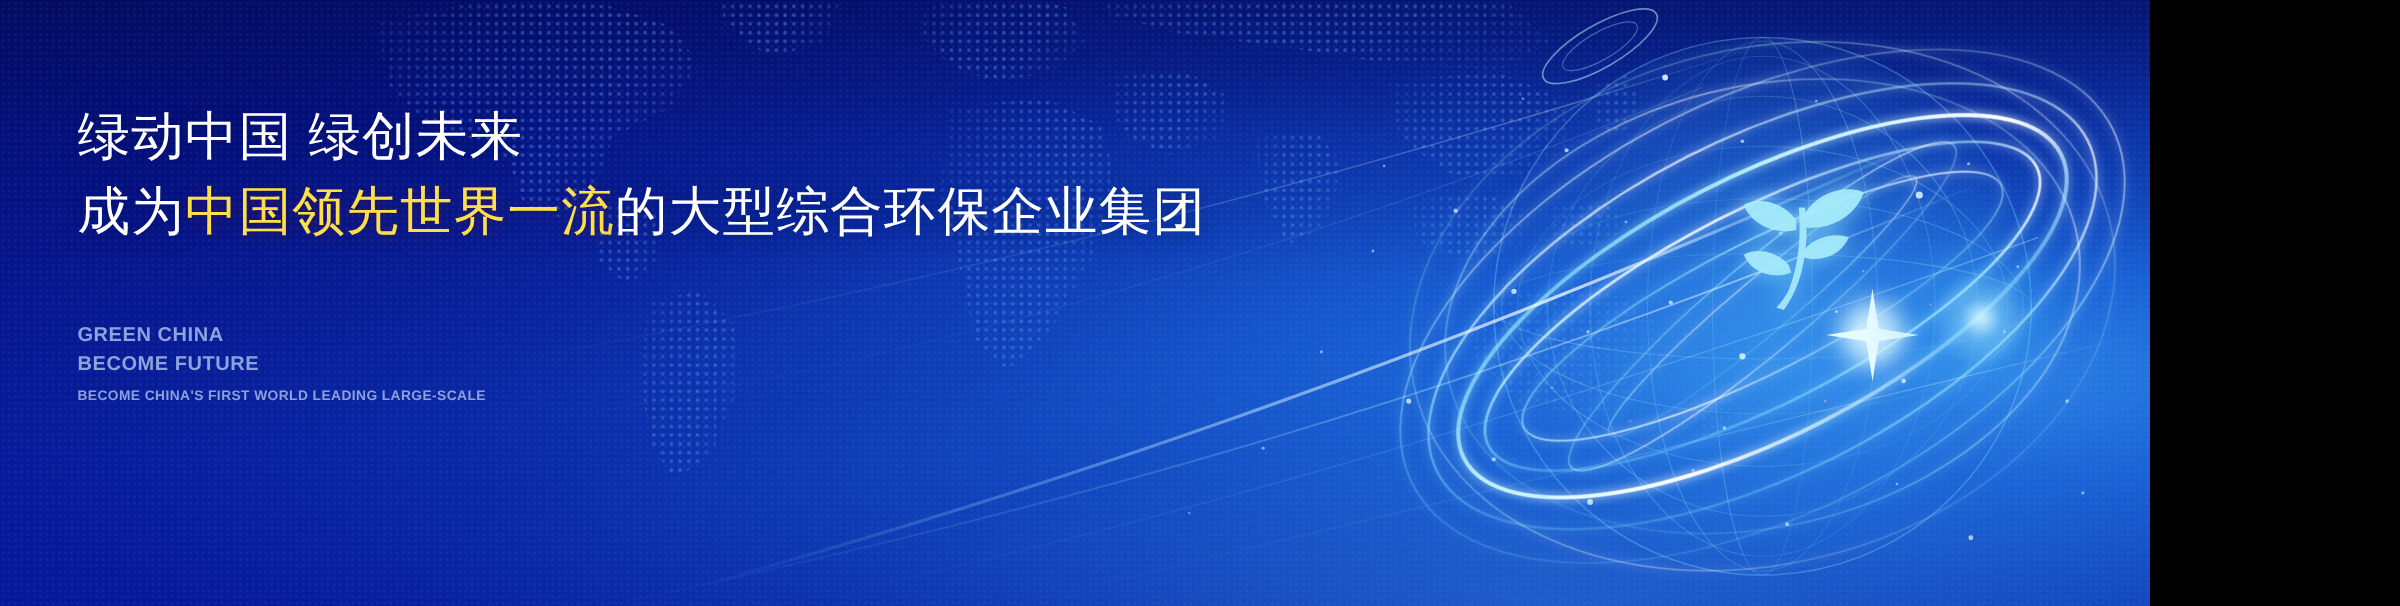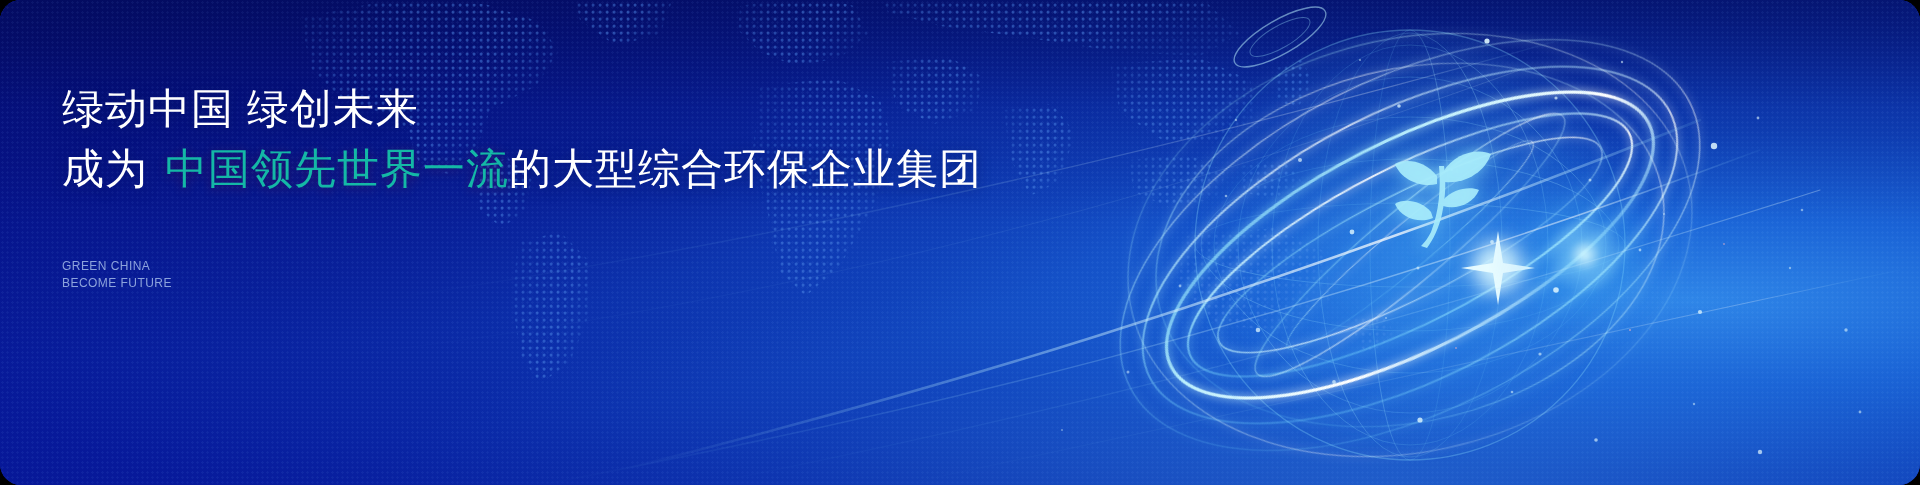--- a/index.html
+++ b/index.html
@@ -6,25 +6,24 @@
     margin: 0;
     padding: 0;
     background: #000;
   }
   body {
     font-family: "Liberation Sans", sans-serif;
   }
 
   .banner {
     position: relative;
-    width: 1920px;
+    width: 1720px;
     height: 485px;
     overflow: hidden;
     background: #0a1fa8;
-    border-radius: 21px;
   }
 
   
   .bg-base {
     position: absolute;
     inset: 0;
     background:
       radial-gradient(130% 110% at 88% 62%, #2f86e8 0%, #1a63d6 16%, #1044bd 32%, #0a2aa8 52%, #07199a 70%, #06128c 100%);
   }
   .bg-deep-left {
@@ -135,31 +134,30 @@
   }
   .hl-line {
     font-size: 42px;
     font-weight: 400;
     letter-spacing: 1px;
     color: #ffffff;
     text-shadow: 0 2px 14px rgba(2,18,90,0.55);
   }
   .hl-line-2 { margin-top: 6px; }
   .hl-red {
-    color: #14b8a6;
+    color: #fde047;
     text-shadow: 0 2px 12px rgba(120,0,10,0.35);
-    margin-left: 17px;
   }
 
   .tagline {
     position: absolute;
     top: 258px;
     left: 0;
-    font-size: 12px;
-    font-weight: 400;
+    font-size: 16px;
+    font-weight: 700;
     letter-spacing: 0.45px;
     line-height: 1.42;
     color: #9fb6e6;
     opacity: 0.88;
   }
   .subcopy {
     position: absolute;
     top: 310px;
     left: 0;
     font-size: 11px;
@@ -415,16 +413,17 @@
       <div class="hl-line">绿动中国 绿创未来</div>
       <div class="hl-line hl-line-2"><span>成为</span><span class="hl-red">中国领先世界一流</span><span>的大型综合环保企业集团</span></div>
     </div>
 
     <div class="tagline">
       <div>GREEN CHINA</div>
       <div>BECOME FUTURE</div>
     </div>
 
     <div class="subcopy">
+      <div>BECOME CHINA'S FIRST WORLD LEADING LARGE-SCALE</div>
     </div>
 
   </div>
 </div>
 
 </body></html>

